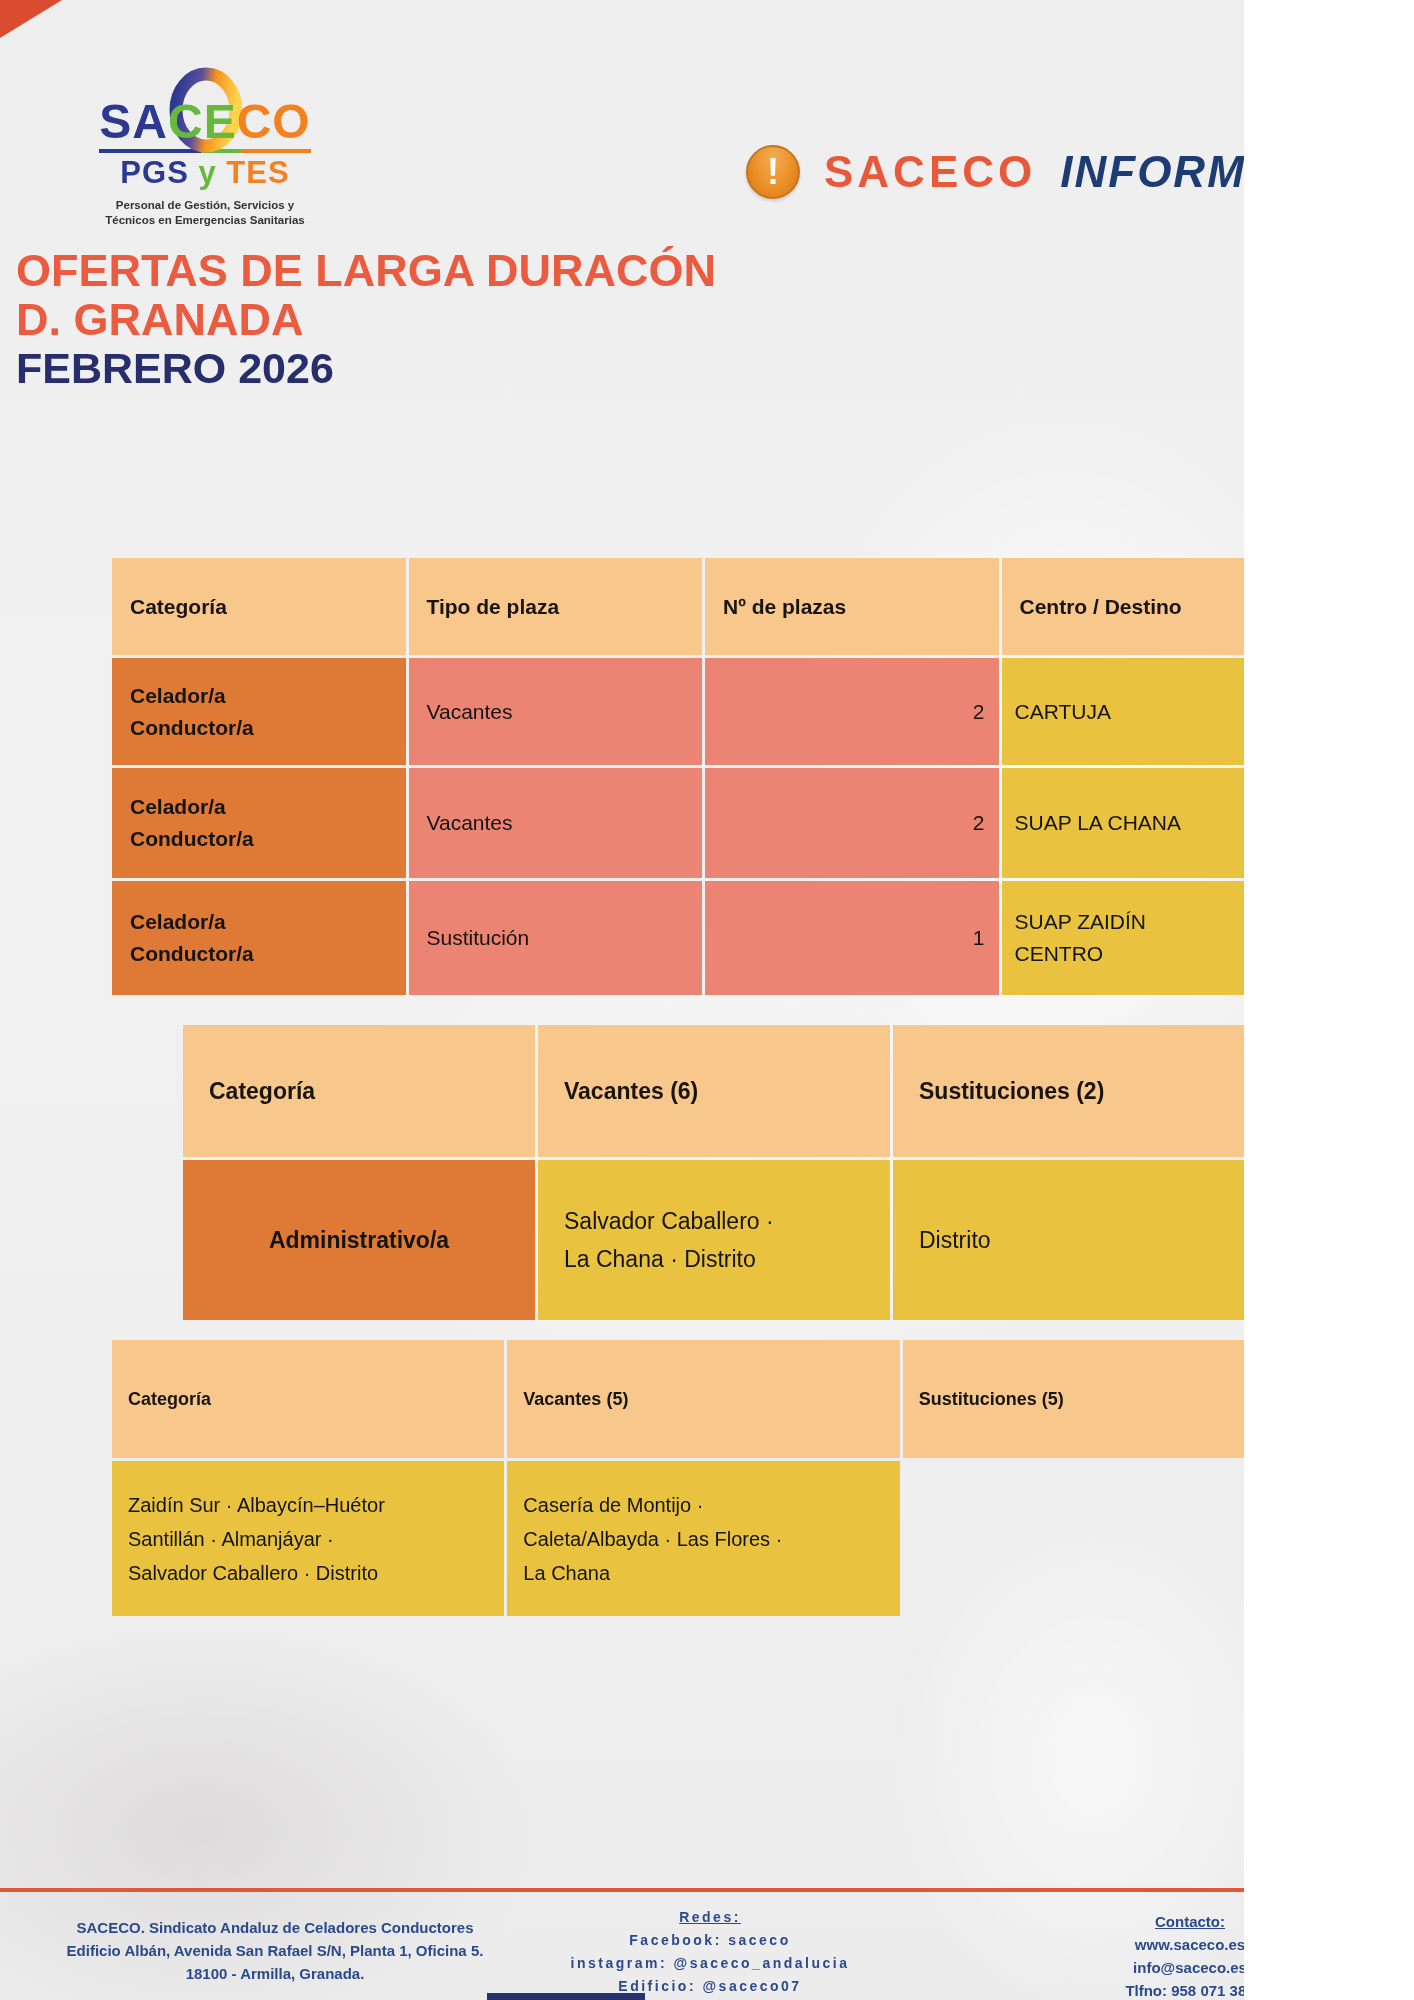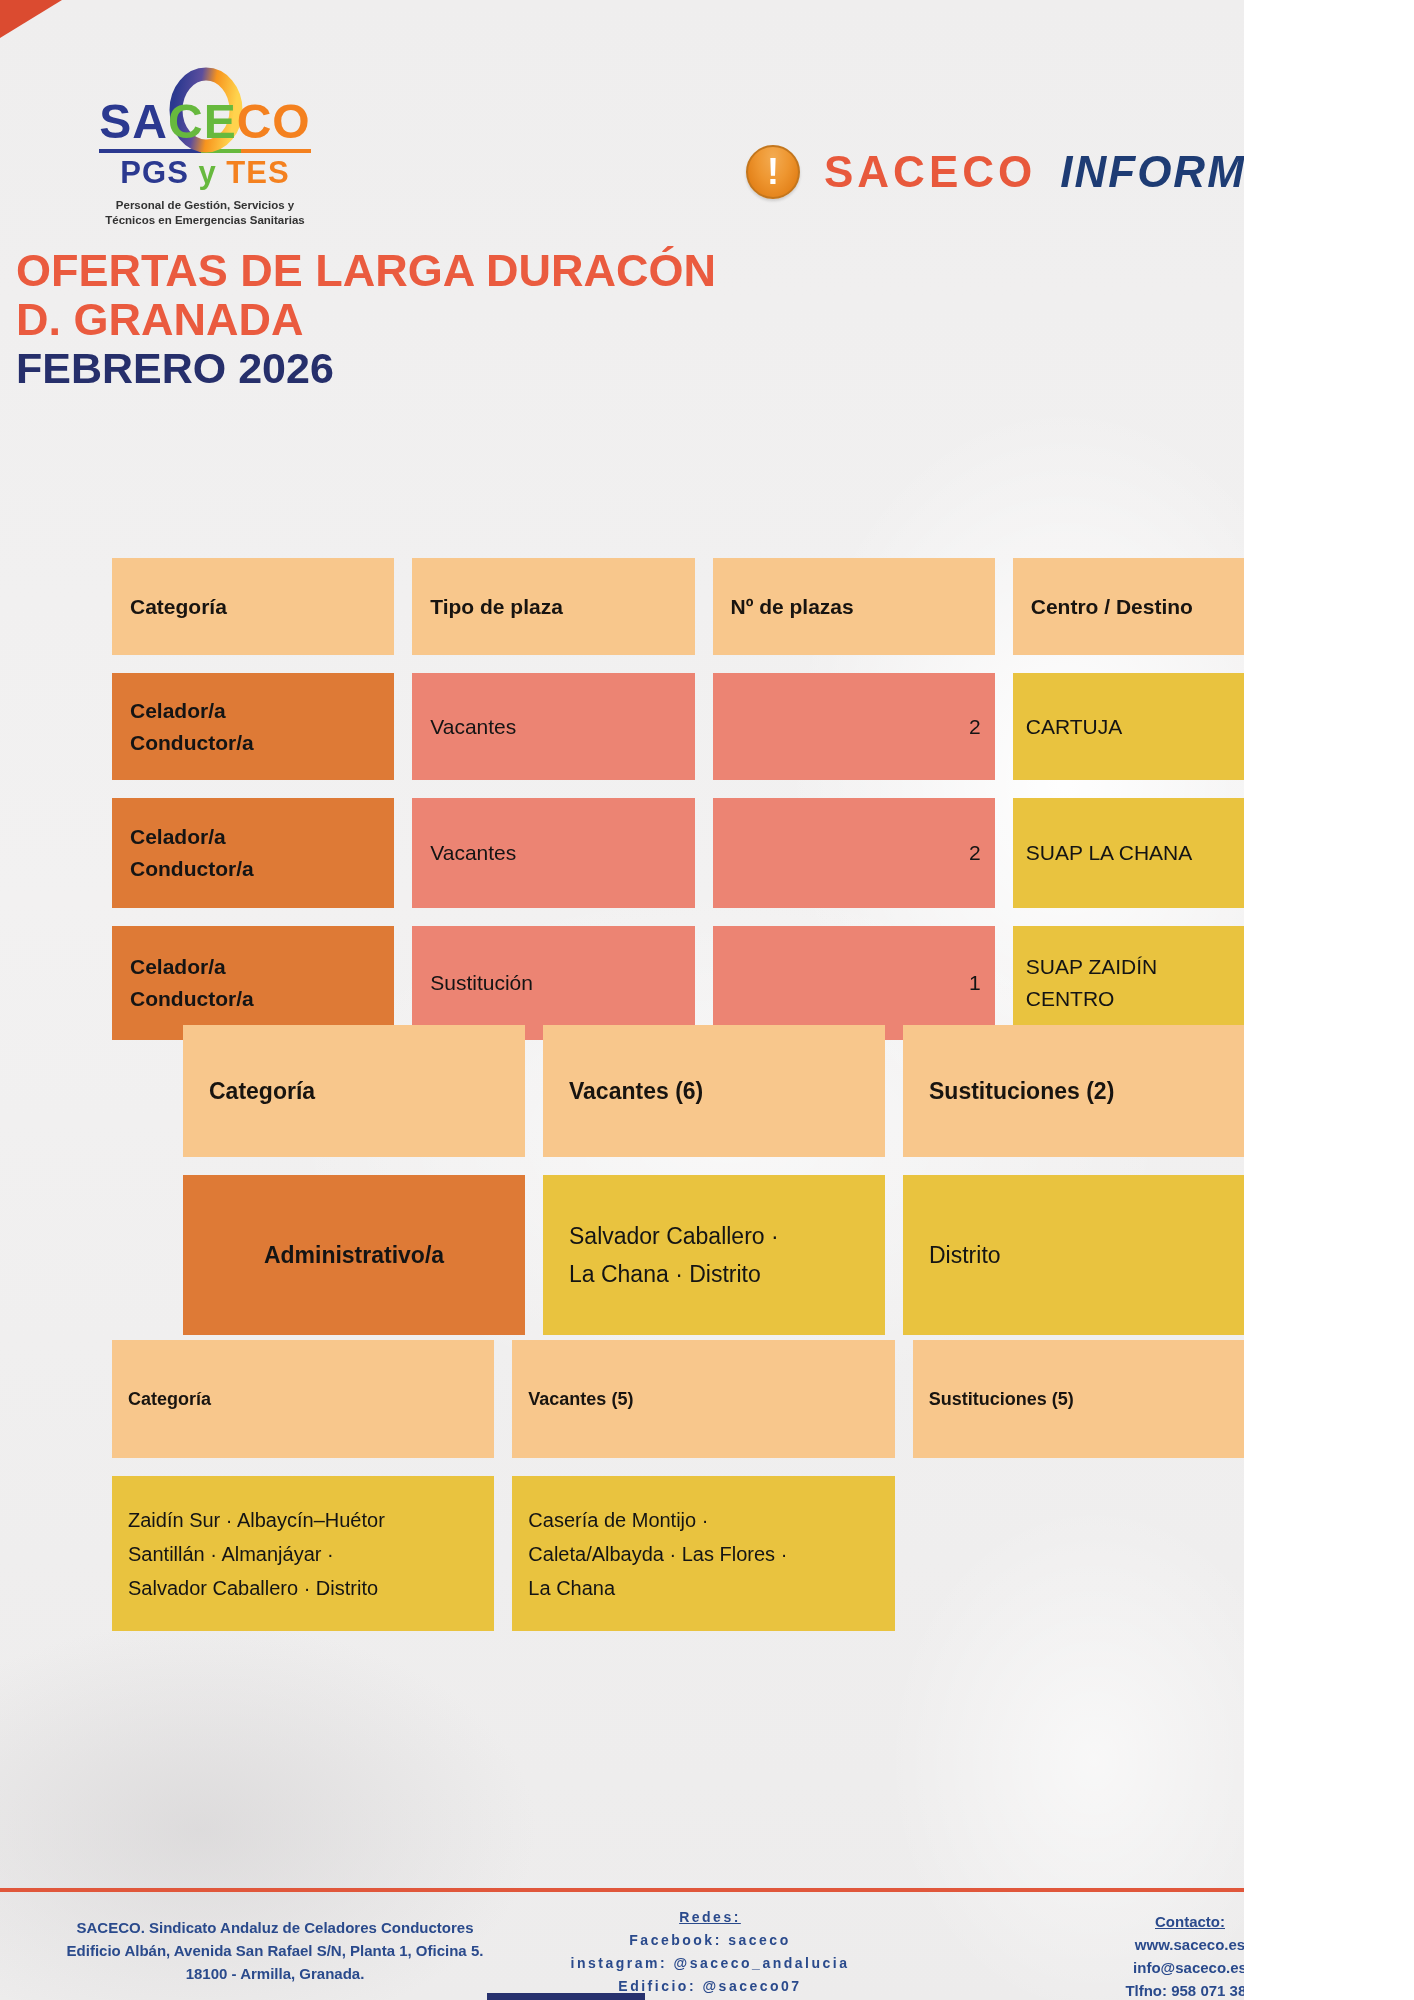--- a/index.html
+++ b/index.html
@@ -43,21 +43,21 @@
   .alert-icon span { color:#ffffff; font-size:36px; font-weight:bold; line-height:50px; }
   .mh-brand { color:#e8593c; font-size:44px; font-weight:bold; letter-spacing:4px; }
   .mh-suffix { color:#1e3c74; font-size:44px; font-weight:bold; font-style:italic; letter-spacing:2px; }
 
   
   .title-block { position:absolute; left:16px; top:246px; width:1414px; text-align:left; }
   .t-orange { color:#ea5b3f; font-size:45px; font-weight:bold; line-height:49px; }
   .t-navy { color:#262f6b; font-size:43px; font-weight:bold; line-height:49px; }
 
   
-  .grid { position:absolute; display:grid; gap:18px; }
+  .grid { position:absolute; display:grid; gap:3px; }
   .cell { display:flex; align-items:center; color:#141414; }
   .hcell { background:#f8c78c; font-weight:bold; color:#181410; }
   .c-or  { background:#de7a36; font-weight:bold; }
   .c-sal { background:#ec8473; }
   .c-gold{ background:#e9c33f; }
   .pre { white-space:pre-line; }
 
   .t1 { left:112px; top:558px; width:1183px;
         grid-template-columns:repeat(4,1fr);
         grid-template-rows:97px 107px 110px 114px;

